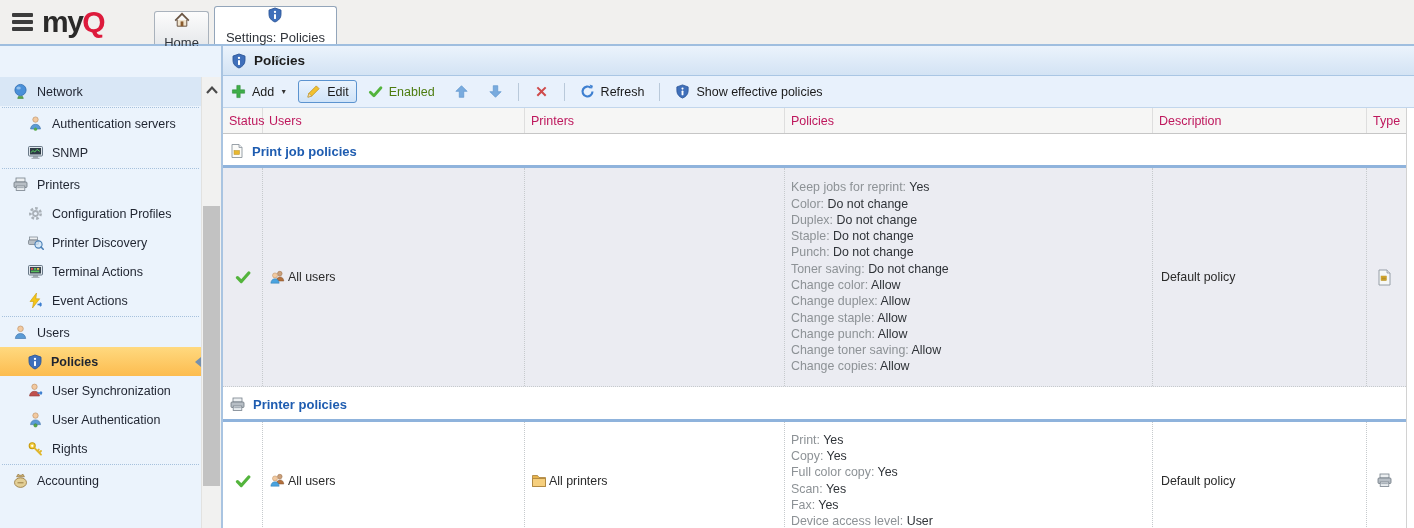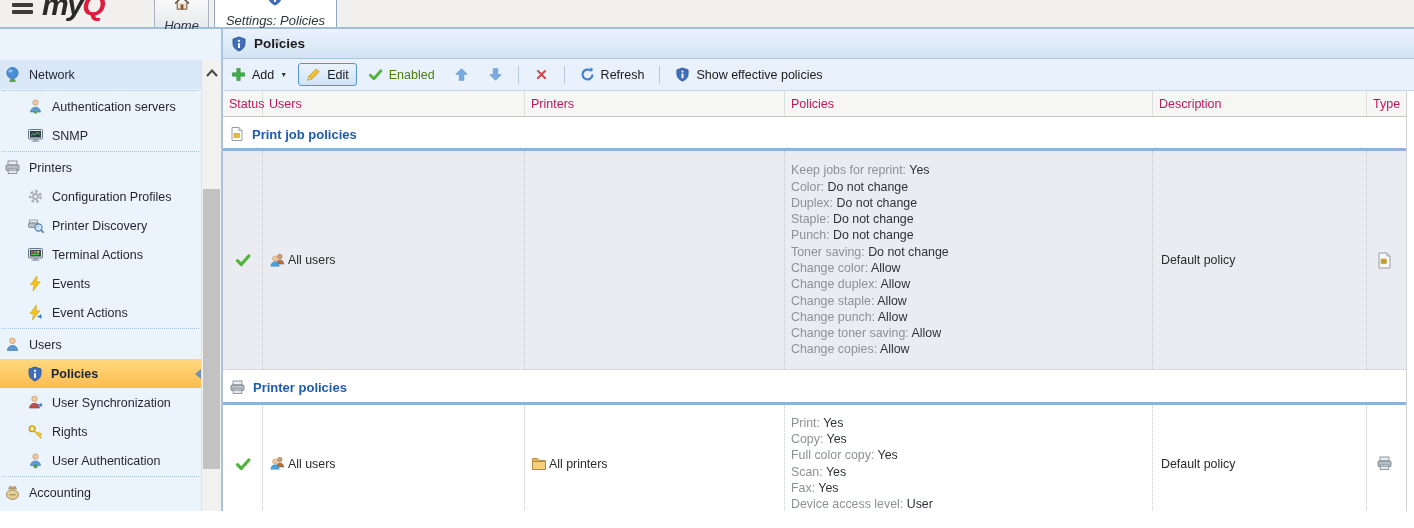--- a/index.html
+++ b/index.html
@@ -1,21 +1,21 @@
 <!DOCTYPE html>
 <html><head>
 <meta charset="utf-8">
 <style>
   * { margin:0; padding:0; box-sizing:border-box; }
   html,body { width:1414px; height:528px; overflow:hidden;
     font-family:"Liberation Sans", sans-serif; background:#fff; color:#2b2b2b; }
 
   
-  .topbar { height:29px; background:#f1f0ee; border-bottom:2px solid #9fbedf;
-    display:flex; align-items:flex-end; position:relative;font-style:italic; }
+  .topbar { height:46px; background:#f1f0ee; border-bottom:2px solid #9fbedf;
+    display:flex; align-items:flex-end; position:relative; }
   .brand { display:flex; align-items:center; height:44px; padding:0 14px 0 12px; }
   .hamburger { display:flex; flex-direction:column; gap:3.5px; margin-right:9px; cursor:pointer; }
   .hamburger i { display:block; width:21px; height:3.5px; background:#3c3c3c; border-radius:1px; }
   .logo { font-weight:bold; font-size:30px; letter-spacing:-1.5px; line-height:1; }
   .logo .lm { color:#2b2a29; }
   .logo .lq { color:#dd1b3c; }
   .tabs { display:flex; align-items:flex-end; margin-left:36px; gap:5px; height:46px; }
   .tab { display:flex; align-items:center; gap:7px; font-size:13px; color:#30343a;
     border:1px solid #a9b2bc; border-bottom:none; border-radius:3px 3px 0 0;
     padding:0 9px; height:33px; background:linear-gradient(#fcfcfc,#e7e9ec); cursor:pointer;flex-direction:column; }
@@ -29,21 +29,21 @@
     border-right:2px solid #a9c4e1; }
   .main { flex:1; min-width:0; background:#fff; display:flex; flex-direction:column; }
 
   
   .phead { height:30px; flex:none; display:flex; align-items:center; gap:7px; padding:0 8px;
     font-size:13.5px; font-weight:bold; color:#1c1c1c;
     background:linear-gradient(#ebf3fc,#d3e3f4); border-bottom:1px solid #a9c6e4; }
 
   
   .side-body { position:absolute; top:31px; left:0; right:20px; bottom:0; overflow:hidden; }
-  .sitem { height:29px; display:flex; align-items:center; gap:8px; padding-left:4px;
+  .sitem { height:29px; display:flex; align-items:center; gap:8px; padding-left:12px;
     font-size:12.5px; color:#1f2430; cursor:pointer; white-space:nowrap; }
   .sitem.lvl1 { padding-left:27px; }
   .sitem.hovered { background:#d9e7f6; }
   .sitem.selected { background:linear-gradient(#ffd97f,#fcbc4f); font-weight:bold; position:relative; }
   .sitem.selected::after { content:""; position:absolute; right:0; top:50%; margin-top:-5px;
     border-top:5px solid transparent; border-bottom:5px solid transparent; border-right:6px solid #7590ad; }
   .ssep { border-top:1px dotted #a6c1dd; margin:1px 2px; }
   .side-scroll { position:absolute; top:31px; right:0; bottom:0; width:20px; background:#f1f1f0;
     border-left:1px solid #e2e2e0; }
   .side-scroll .up { height:25px; display:flex; align-items:center; justify-content:center; cursor:pointer; }
@@ -192,26 +192,20 @@
           <rect x="7" y="5" width="2.2" height="1.8" fill="#57c05a"></rect>
           <rect x="10" y="5" width="2.2" height="1.8" fill="#e8c24a"></rect>
           <rect x="4" y="7.6" width="8.2" height="1.6" fill="#57c05a"></rect>
           <rect x="6" y="12.2" width="5" height="1.6" fill="#8d969e"></rect>
           <rect x="4.5" y="13.8" width="8" height="1.2" fill="#aab2ba"></rect>
         </svg>
         <span>Terminal Actions</span>
       </div>
       <div class="sitem lvl1">
         <svg class="ic" width="17" height="17" viewBox="0 0 17 17">
-          <path d="M10 1L3.5 9.5h3.6L6 16l7.2-9.2H9.4z" fill="#f5c518" stroke="#c79a0a" stroke-width="0.6"></path>
-        </svg>
-        <span>Events</span>
-      </div>
-      <div class="sitem lvl1">
-        <svg class="ic" width="17" height="17" viewBox="0 0 17 17">
           <path d="M9.5 1L3 9.5h3.6L5.5 16l7.2-9.2H8.9z" fill="#f5c518" stroke="#c79a0a" stroke-width="0.6"></path>
           <path d="M10.5 12.5h4m0 0l-1.6-1.6m1.6 1.6l-1.6 1.6" stroke="#3d7fd0" stroke-width="1.5" fill="none"></path>
         </svg>
         <span>Event Actions</span>
       </div>
       <div class="ssep"></div>
       <div class="sitem">
         <svg class="ic" width="17" height="17" viewBox="0 0 17 17">
           <circle cx="8.5" cy="4.8" r="2.8" fill="#f2c9a0" stroke="#b98a5a" stroke-width="0.6"></circle>
           <path d="M3.3 14.5c0.4-3.4 2.4-5 5.2-5s4.8 1.6 5.2 5z" fill="#5b9bd5" stroke="#3a6ea8" stroke-width="0.6"></path>
@@ -229,33 +223,33 @@
       <div class="sitem lvl1">
         <svg class="ic" width="17" height="17" viewBox="0 0 17 17">
           <circle cx="7.5" cy="4.8" r="2.7" fill="#f2c9a0" stroke="#b98a5a" stroke-width="0.6"></circle>
           <path d="M2.5 14c0.4-3.2 2.3-4.7 5-4.7s4.6 1.5 5 4.7z" fill="#c0504d" stroke="#8f3b39" stroke-width="0.6"></path>
           <path d="M10.5 11h4.5m0 0l-1.5-1.5M15 11l-1.5 1.5" stroke="#3d7fd0" stroke-width="1.4" fill="none"></path>
         </svg>
         <span>User Synchronization</span>
       </div>
       <div class="sitem lvl1">
         <svg class="ic" width="17" height="17" viewBox="0 0 17 17">
+          <circle cx="8.5" cy="4.6" r="2.7" fill="#f2c9a0" stroke="#b98a5a" stroke-width="0.6"></circle>
+          <path d="M3.5 13.6c0.4-3.2 2.3-4.7 5-4.7s4.6 1.5 5 4.7z" fill="#5b9bd5" stroke="#3a6ea8" stroke-width="0.6"></path>
+          <circle cx="8.5" cy="14.4" r="1.7" fill="#57ab4a" stroke="#3c7d33" stroke-width="0.5"></circle>
+        </svg>
+        <span>User Authentication</span>
+      </div>
+      <div class="sitem lvl1">
+        <svg class="ic" width="17" height="17" viewBox="0 0 17 17">
           <circle cx="5.2" cy="5.8" r="3" fill="#f7d34a" stroke="#c79a0a" stroke-width="1.1"></circle>
           <circle cx="5.2" cy="5.8" r="1.1" fill="#fff"></circle>
           <path d="M7.6 8.2l6.4 6.4M12.2 12.8l1.8-1.8M10.4 11l1.4-1.4" stroke="#e0b62a" stroke-width="1.9" stroke-linecap="round"></path>
         </svg>
         <span>Rights</span>
-      </div>
-      <div class="sitem lvl1">
-        <svg class="ic" width="17" height="17" viewBox="0 0 17 17">
-          <circle cx="8.5" cy="4.6" r="2.7" fill="#f2c9a0" stroke="#b98a5a" stroke-width="0.6"></circle>
-          <path d="M3.5 13.6c0.4-3.2 2.3-4.7 5-4.7s4.6 1.5 5 4.7z" fill="#5b9bd5" stroke="#3a6ea8" stroke-width="0.6"></path>
-          <circle cx="8.5" cy="14.4" r="1.7" fill="#57ab4a" stroke="#3c7d33" stroke-width="0.5"></circle>
-        </svg>
-        <span>User Authentication</span>
       </div>
       <div class="ssep"></div>
       <div class="sitem">
         <svg class="ic" width="17" height="17" viewBox="0 0 17 17">
           <path d="M6 2.2c1.2 1.4 3.8 1.4 5 0l1.4 2.6H4.6z" fill="#cdb173" stroke="#93743a" stroke-width="0.7"></path>
           <ellipse cx="8.5" cy="10.6" rx="6" ry="4.8" fill="#e3cf96" stroke="#93743a" stroke-width="0.8"></ellipse>
           <path d="M5.5 10.8h6" stroke="#93743a" stroke-width="0.9"></path>
         </svg>
         <span>Accounting</span>
       </div>

